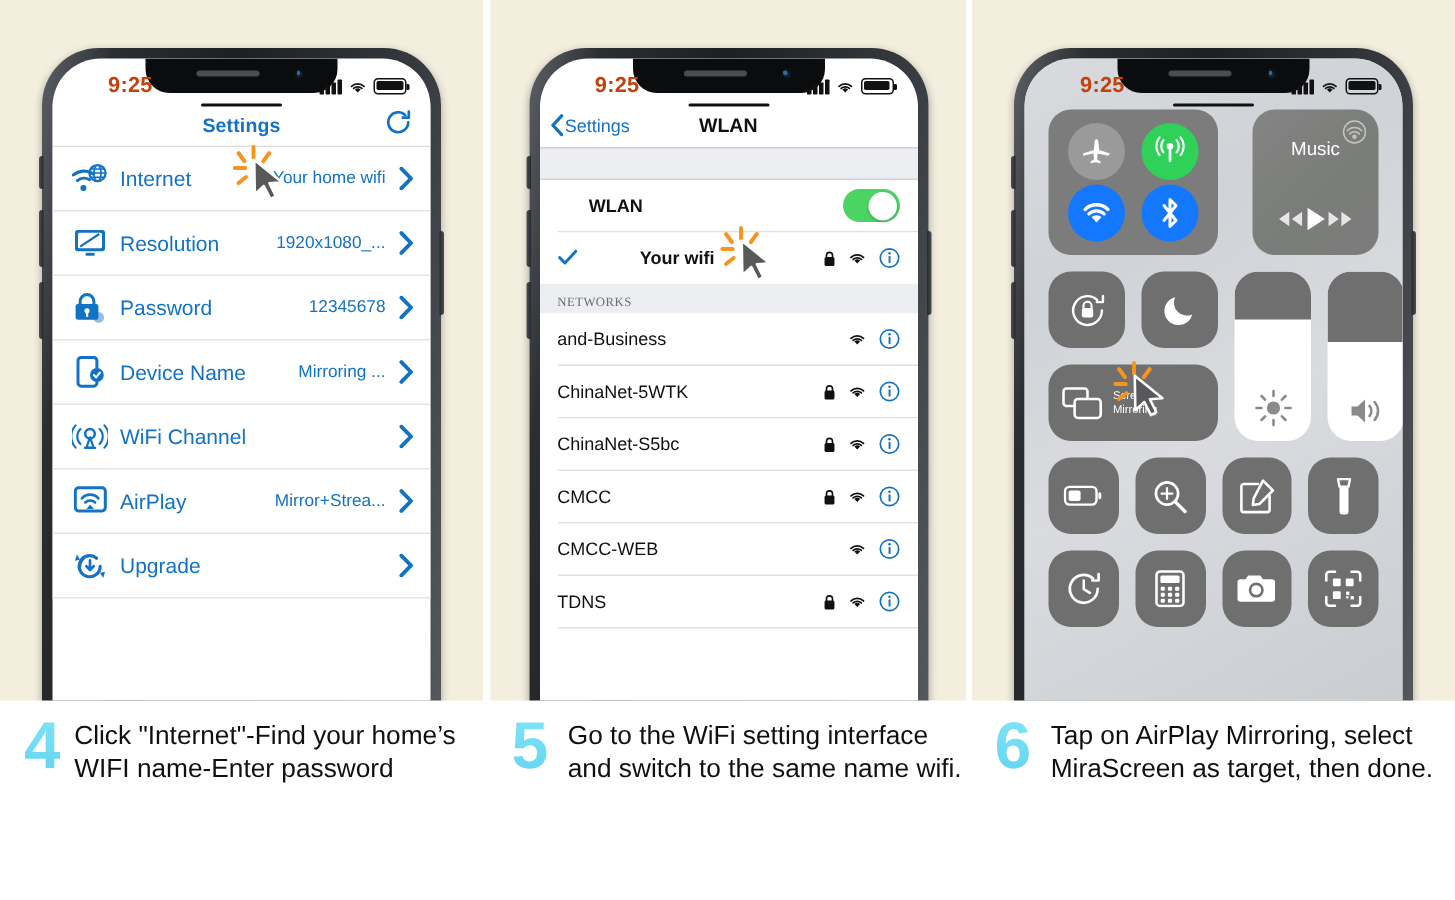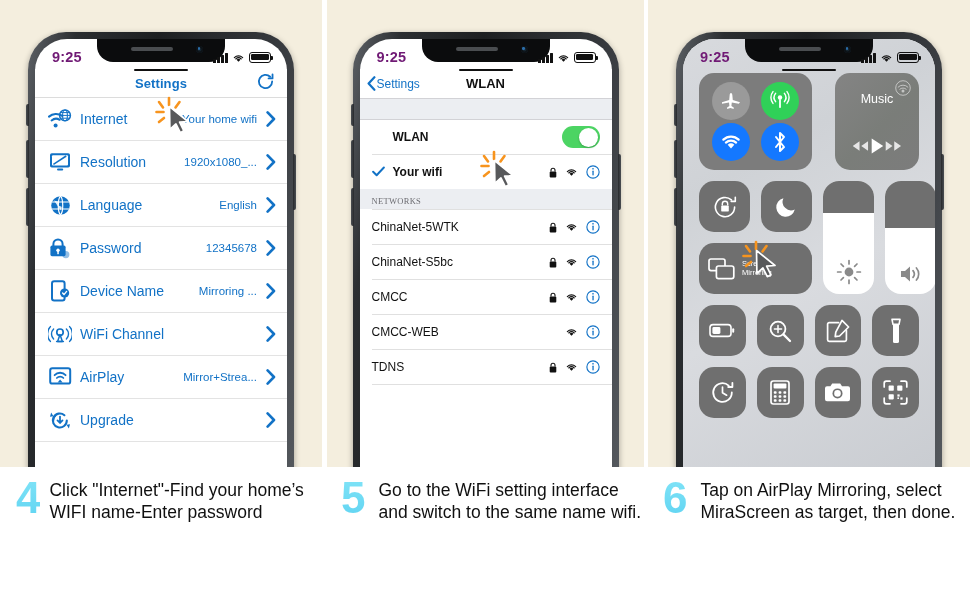--- a/index.html
+++ b/index.html
@@ -35,21 +35,21 @@
   .notch .speaker { position:absolute; left:34px; top:8px; width:42px; height:4px;
     border-radius:3px; background:#4a4d50; }
   .notch .cam { position:absolute; right:22px; top:7px; width:7px; height:7px;
     border-radius:50%; background:#15242e; box-shadow:inset 0 0 0 1.5px #0d1115; }
   .notch .cam::after{ content:""; position:absolute; left:1.5px; top:1.3px; width:2.6px;
     height:2.6px; border-radius:50%; background:#2b6da8; }
 
   
   .statusbar { position:relative; height:30px; display:flex; align-items:center;
     justify-content:space-between; padding:6px 16px 0 17px; z-index:9; }
-  .sb-time { font-size:14.5px; font-weight:600; color:#701a75; letter-spacing:.2px; }
+  .sb-time { font-size:14.5px; font-weight:600; color:#c2410c; letter-spacing:.2px;margin-left:20px; }
   .sb-right { display:flex; align-items:flex-end; gap:4px; }
   .bars { display:flex; align-items:flex-end; gap:1.4px; height:10px; }
   .bars i { display:block; width:2.6px; background:#111; border-radius:.5px; }
   .bars i:nth-child(1){height:4px}.bars i:nth-child(2){height:6px}
   .bars i:nth-child(3){height:8px}.bars i:nth-child(4){height:10px}
   .wifi-ic { width:13px; height:10px; }
   .batt { width:22px; height:11px; border:1.4px solid #111; border-radius:3px; position:relative; }
   .batt::after{ content:""; position:absolute; right:-3.4px; top:3px; width:2px; height:4px;
     background:#111; border-radius:0 1px 1px 0; }
   .batt i{ position:absolute; left:1.2px; top:1.2px; bottom:1.2px; right:1.2px;
@@ -228,34 +228,20 @@
                 <rect x="8" y="16.5" width="6.2" height="2" rx="1" fill="#1272c6"></rect>
               </svg>
             </div>
             <div class="lbl">Resolution</div>
             <div class="val">1920x1080_...</div>
             <svg class="chev" viewBox="0 0 10 16">
                 <path d="M1.6 1.4 8 8l-6.4 6.6" stroke="#1272c6" stroke-width="2.6" fill="none" stroke-linecap="round" stroke-linejoin="round"></path>
               </svg>
           </div>
 
-          <div class="set-row">
-            <div class="ic">
-              <svg width="21" height="21" viewBox="0 0 21 21">
-                <circle cx="10.5" cy="10.5" r="9.3" fill="#1272c6"></circle>
-                <path d="M10.5 1.2c-3 3-3 15.6 0 18.6M10.5 1.2c3 3 3 15.6 0 18.6M1.6 7h17.8M1.6 14h17.8" stroke="#fff" stroke-width="1.2" fill="none"></path>
-                <path d="M4 5.5c2.5 1.3 4 .2 5 1.6.8 1.2-1 2.2-.3 3.4.7 1.1 2.6.3 3 1.6.4 1.3-1.4 2-1 3.4" fill="#fff" opacity=".85"></path>
-              </svg>
-            </div>
-            <div class="lbl">Language</div>
-            <div class="val">English</div>
-            <svg class="chev" viewBox="0 0 10 16">
-                <path d="M1.6 1.4 8 8l-6.4 6.6" stroke="#1272c6" stroke-width="2.6" fill="none" stroke-linecap="round" stroke-linejoin="round"></path>
-              </svg>
-          </div>
 
           <div class="set-row">
             <div class="ic">
               <svg width="22" height="21" viewBox="0 0 22 21">
                 <path d="M4.4 8V6a4.6 4.6 0 0 1 9.2 0v2" fill="none" stroke="#1272c6" stroke-width="2"></path>
                 <rect x="1.4" y="7.6" width="15.2" height="10.6" rx="1.6" fill="#1272c6"></rect>
                 <circle cx="9" cy="12.2" r="1.7" fill="#fff"></circle>
                 <rect x="8.3" y="12.8" width="1.5" height="3.4" fill="#fff"></rect>
                 <circle cx="16.8" cy="16.6" r="3.6" fill="#1272c6" opacity=".45"></circle>
               </svg>
@@ -383,21 +369,21 @@
         <div class="grayband"></div>
 
         <div class="wrow onoff">
           <div class="wname">WLAN</div>
           <div class="toggle">
               <b></b>
             </div>
         </div>
         <div class="wsep"></div>
 
-        <div class="wrow" style="position:relative;">
+        <div class="wrow" style="position:relative;gap:34px;">
           <svg class="check" viewBox="0 0 14 12">
             <path d="M1.2 6.2 5 10 12.8 1.6" stroke="#1272c6" stroke-width="2.1" fill="none" stroke-linecap="round" stroke-linejoin="round"></path>
           </svg>
           <div class="wname" style="font-weight:600">Your wifi</div>
           <div class="wicons">
             <svg class="lockic" viewBox="0 0 8 11">
               <path d="M2 4.6V3.2a2 2 0 0 1 4 0v1.4" stroke="#111" stroke-width="1.1" fill="none"></path>
               <rect x=".7" y="4.4" width="6.6" height="6" rx="1" fill="#111"></rect>
             </svg>
             <svg width="13" height="10" viewBox="0 0 16 12">
@@ -419,20 +405,35 @@
               <path d="M1.5 16h7"></path>
                 <path d="M4 26l5-4"></path>
             </g>
             <path d="M14.5 10.5 33 25.5l-8.4.7 4.3 8.6-3.6 1.9-4.4-8.7-6 5.4z" fill="#58595b" stroke="#ffffff" stroke-width="1.7" stroke-linejoin="round"></path>
           </svg>
         </div>
 
         <div class="sechdr">NETWORKS</div>
 
         <div>
+          <div class="wrow">
+            <div class="wname">and-Business</div>
+            <div class="wicons">
+              <svg width="13" height="10" viewBox="0 0 16 12">
+                  <path d="M8 10.6 5.6 8.1a3.5 3.5 0 0 1 4.8 0z" fill="#111"></path>
+                  <path d="M2.9 5.5a7.4 7.4 0 0 1 10.2 0" stroke="#111" stroke-width="1.5" fill="none" stroke-linecap="round"></path>
+                  <path d="M4.6 7.2a5 5 0 0 1 6.8 0" stroke="#111" stroke-width="1.4" fill="none" stroke-linecap="round"></path>
+                </svg>
+              <svg width="14" height="14" viewBox="0 0 16 16">
+                  <circle cx="8" cy="8" r="7" fill="none" stroke="#1272c6" stroke-width="1.3"></circle>
+                  <circle cx="8" cy="4.4" r=".95" fill="#1272c6"></circle>
+                  <rect x="7.3" y="6.3" width="1.5" height="5.6" rx=".7" fill="#1272c6"></rect>
+                </svg>
+            </div>
+          </div>
           <div class="wsep"></div>
 
           <div class="wrow">
             <div class="wname">ChinaNet-5WTK</div>
             <div class="wicons">
               <svg class="lockic" viewBox="0 0 8 11">
                   <path d="M2 4.6V3.2a2 2 0 0 1 4 0v1.4" stroke="#111" stroke-width="1.1" fill="none"></path>
                   <rect x=".7" y="4.4" width="6.6" height="6" rx="1" fill="#111"></rect>
                 </svg>
               <svg width="13" height="10" viewBox="0 0 16 12">

